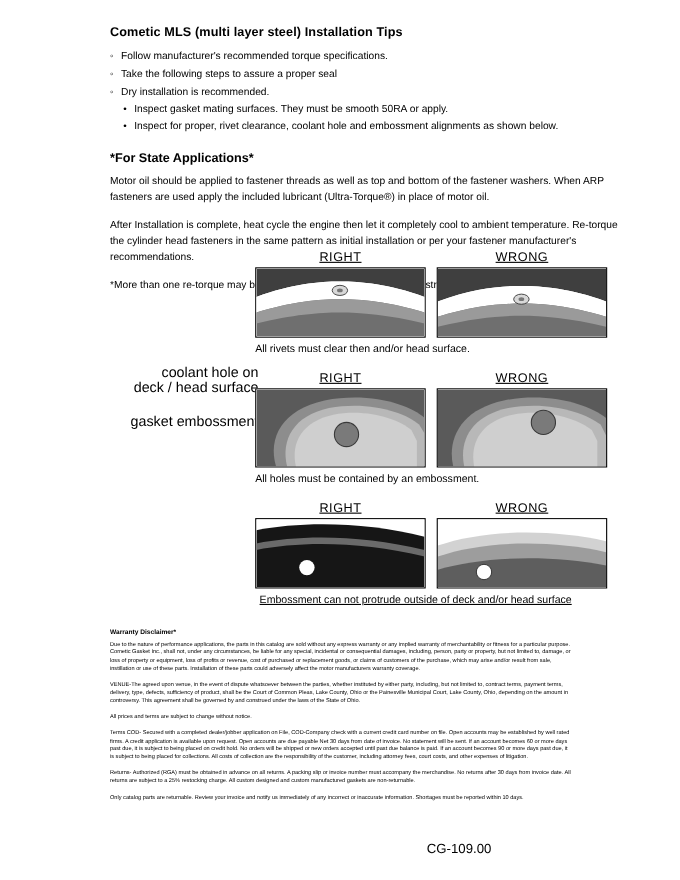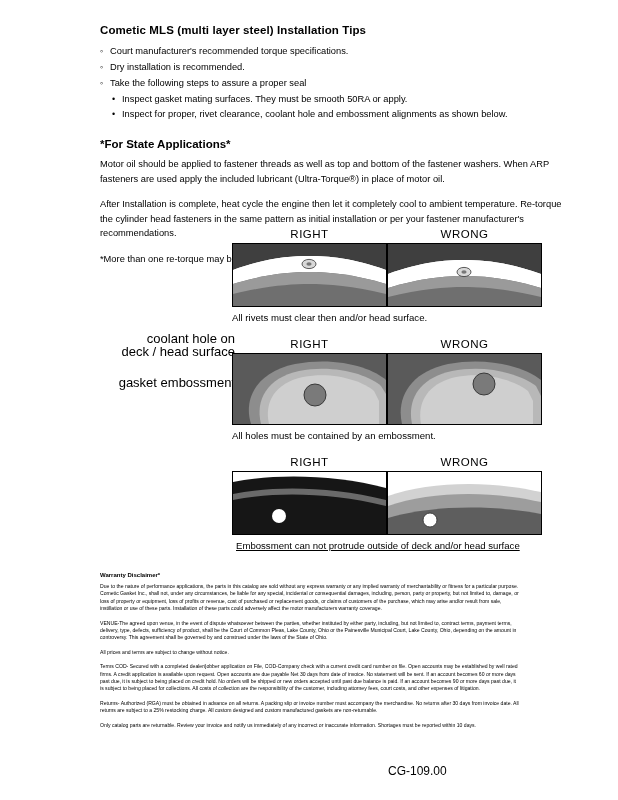--- a/index.html
+++ b/index.html
@@ -86,21 +86,22 @@
   }
   
   .figures {
     position: absolute;
     left: 232px;
     top: 228px;
     width: 320px;
   }
   .fig-row {
     display: flex;
-    gap: 0;
+    gap: 10px;
+    text-decoration: underline;
   }
   .fig-col {
     width: 155px;
   }
   .fig-label {
     font-size: 11.5px;
     text-align: center;
     margin-bottom: 3px;
     letter-spacing: 0.5px;
   }
@@ -169,23 +170,23 @@
 </style>
 </head>
 <body>
 
 <div class="page">
 
   <div class="content">
     <h1 class="title">Cometic MLS (multi layer steel) Installation Tips</h1>
 
     <ul class="bullets">
-      <li>Court manufacturer's recommended torque specifications.</li>
+      <li>Follow manufacturer's recommended torque specifications.</li>
+      <li>Take the following steps to assure a proper seal</li>
       <li>Dry installation is recommended.</li>
-      <li>Take the following steps to assure a proper seal</li>
     </ul>
     <ul class="subbullets">
       <li>Inspect gasket mating surfaces.  They must be smooth 50RA or apply.</li>
       <li>Inspect for proper, rivet clearance, coolant hole and embossment alignments as shown below.</li>
     </ul>
 
     <h2 class="subhead">*For State Applications*</h2>
 
     <p class="body">Motor oil should be applied to fastener threads as well as top and bottom of the fastener washers. When ARP fasteners are used apply the included lubricant (Ultra-Torque®) in place of motor oil.</p>
     <p class="body">After Installation is complete, heat cycle the engine then let it completely cool to ambient temperature. Re-torque the cylinder head fasteners in the same pattern as initial installation or per your fastener manufacturer's recommendations.</p>

